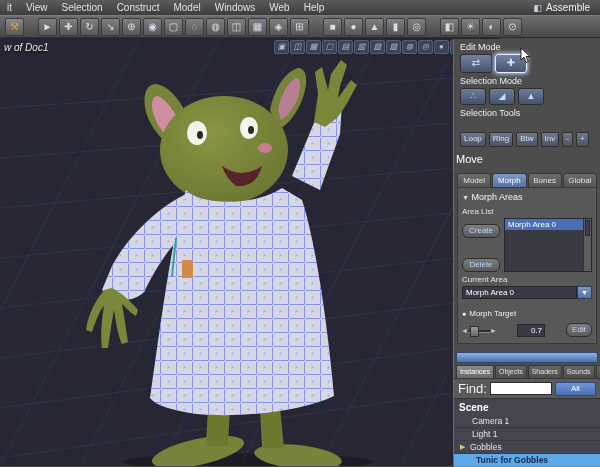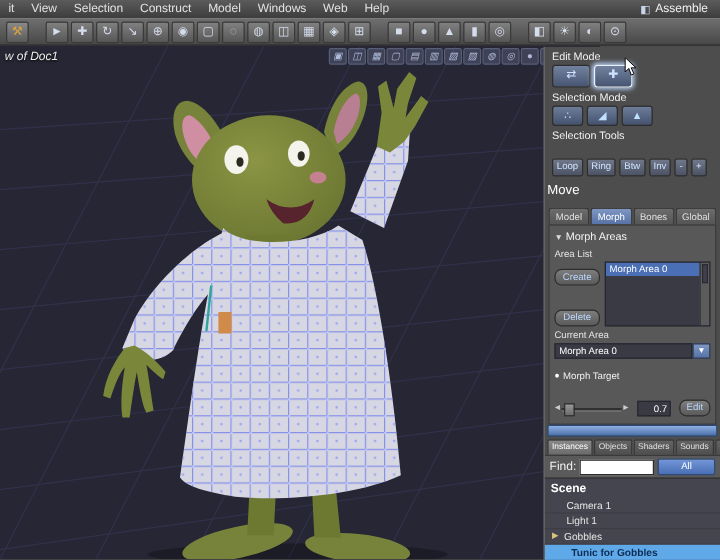--- a/index.html
+++ b/index.html
@@ -47,35 +47,35 @@
   .pill-btn{width:36px;height:12px;background:linear-gradient(#7e7e7e,#5a5a5a);border:1px solid #2d2d2d;border-radius:6px;color:#bcd9ff;font-size:8px;line-height:11px;text-align:center;}
   .listbox{flex:1;height:52px;background:#3a3a45;border:1px solid #26262e;position:relative;margin-left:4px;}
   .list-item{height:11px;background:#4a6fb5;color:#ffffff;font-size:8px;line-height:11px;padding-left:3px;margin-right:8px;}
   .list-scroll{position:absolute;top:0;right:0;width:8px;height:100%;background:#5c5c5c;border-left:1px solid #33333c;box-sizing:border-box;}
   .list-scroll .thumb{margin:1px;height:14px;background:#40404c;border:1px solid #2a2a33;}
   .dropdown{display:flex;height:13px;margin-top:2px;}
   .dd-field{flex:1;background:#3a3a45;border:1px solid #26262e;color:#fff;font-size:8px;line-height:12px;padding-left:3px;}
   .dd-btn{width:13px;background:linear-gradient(#7f97c2,#5672a5);border:1px solid #2e3e5c;color:#fff;font-size:7px;line-height:12px;text-align:center;}
   .mt-head{display:flex;align-items:center;gap:3px;margin-top:10px;font-size:8px;color:#f0f0f0;}
   .bullet{font-size:7px;color:#ffffff;}
-  .slider-row{display:flex;align-items:center;gap:7px;margin-top:15px;}
+  .slider-row{display:flex;align-items:center;gap:21px;margin-top:5px;}
   .slider{flex:1;height:9px;position:relative;}
   .slider .track{position:absolute;left:6px;right:6px;top:4px;height:2px;background:#303030;border-bottom:1px solid #8a8a8a;}
   .slider .thumb{position:absolute;left:8px;top:0;width:7px;height:9px;background:linear-gradient(#9a9a9a,#6a6a6a);border:1px solid #2e2e2e;}
   .slider .arr{position:absolute;top:0;font-size:7px;color:#cccccc;line-height:9px;}
   .slider .arr.l{left:-1px;}
   .slider .arr.r{right:-1px;}
   .val-box{width:24px;height:11px;background:#3a3a45;border:1px solid #26262e;color:#fff;font-size:8px;line-height:11px;text-align:right;padding-right:2px;}
   .spacer{flex:1;}
   .blue-bar{height:9px;margin:0 2px 1px 2px;background:linear-gradient(#8fb0e4,#4a6fa8);border:1px solid #2e4a78;border-radius:2px;}
   .btabs{display:flex;gap:1px;padding:1px 2px 0 2px;}
   .btab{flex:0 0 auto;height:12px;padding:0 3px;font-size:7px;line-height:11px;color:#e0e0e0;background:linear-gradient(#646464,#4e4e4e);border:1px solid #373737;border-bottom:none;border-radius:2px 2px 0 0;}
   .btab.active{background:linear-gradient(#8a8a8a,#6a6a6a);color:#fff;}
   .find-row{display:flex;align-items:center;gap:3px;background:#5a5a5a;border-top:1px solid #3a3a3a;padding:2px 4px;}
-  .find-label{font-size:10px;color:#f0f0f0;}
+  .find-label{font-size:13px;color:#f0f0f0;}
   .find-input{width:56px;height:11px;background:#fff;border:1px solid #2c2c2c;font-size:8px;padding:0 2px;color:#222;box-sizing:content-box;}
   .all-btn{flex:1;height:12px;background:linear-gradient(#7396d8,#4a6fb5);border:1px solid #2e4a78;border-radius:2px;color:#fff;font-size:8px;line-height:11px;text-align:center;}
   .scene-area{background:#45454f;border-top:1px solid #333;}
   .scene-title{font-size:10px;font-weight:bold;color:#ffffff;padding:3px 0 2px 5px;}
   .tree-row{height:12px;font-size:8.5px;color:#e4e4e4;line-height:12px;padding-left:18px;position:relative;border-bottom:1px solid rgba(0,0,0,.12);}
   .tree-row .exp{position:absolute;left:6px;top:0;font-size:7px;color:#d8c77a;}
   .tree-row.ind2{padding-left:16px;}
   .tree-row.selected{background:#5fa9e9;color:#0d2c52;font-weight:bold;padding-left:22px;}
   .cursor{position:absolute;left:520px;top:48px;z-index:30;pointer-events:none;}
 </style>

